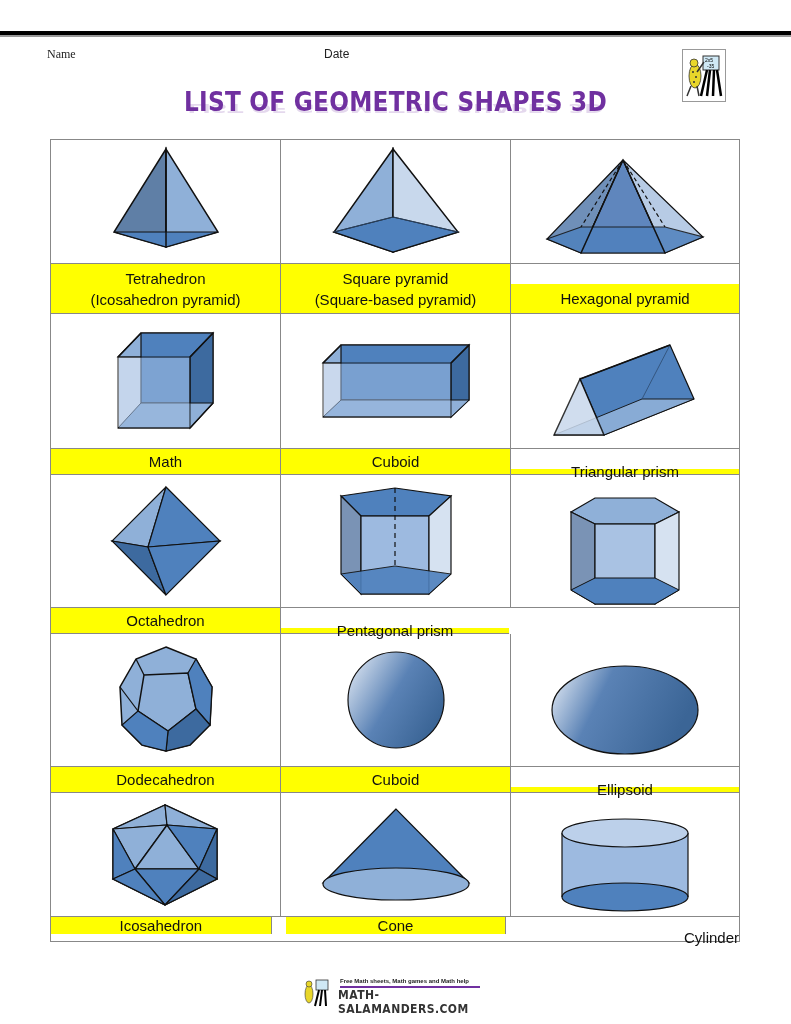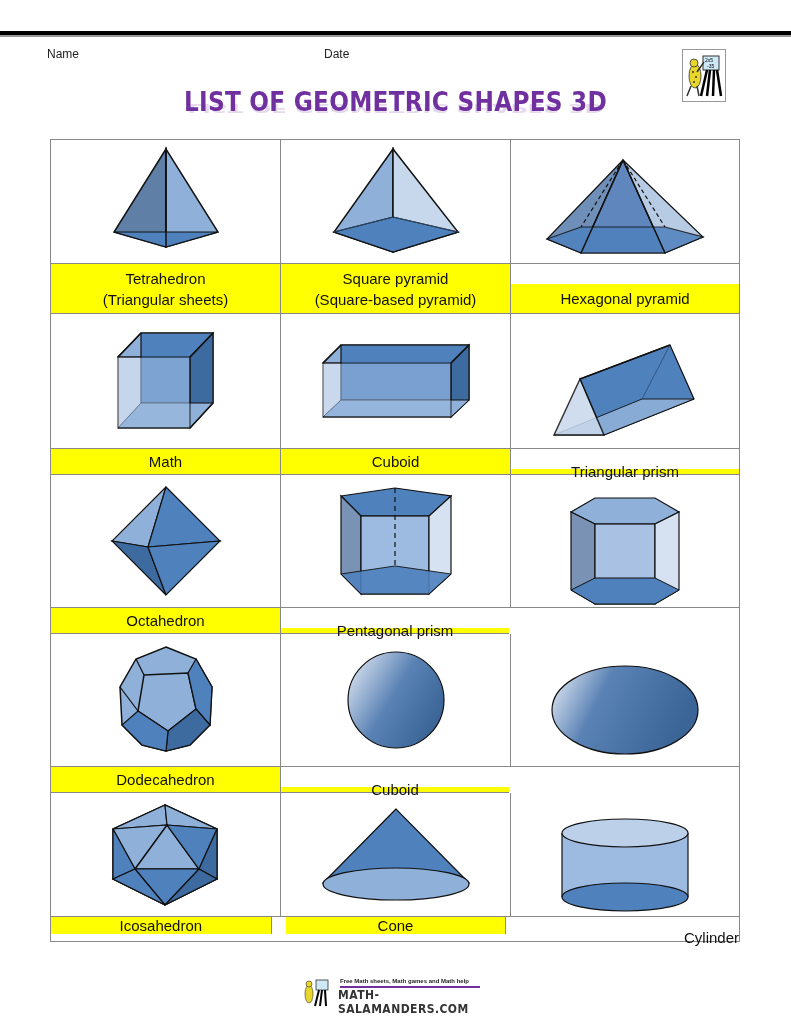--- a/index.html
+++ b/index.html
@@ -18,21 +18,21 @@
   svg { display:block; }
   .footer { position:absolute; left:300px; top:978px; width:200px; height:30px; }
   .footer-tag { position:absolute; left:40px; top:0; font-size:6px; color:#222; font-weight:bold; }
   .footer-line { position:absolute; left:40px; top:8px; width:140px; height:2px; background:#7030a0; }
   .footer-site { position:absolute; left:38px; top:10px; font-size:12px; font-weight:bold; color:#333; letter-spacing:0.5px; font-family:"DejaVu Sans", sans-serif; transform:scaleX(0.9); transform-origin:left; }
 </style>
 </head>
 <body>
 
 <div class="top-rule"></div>
-<div class="field-label" style="left:47px;">Name</div>
+<div class="field-label" style="left:47px;font-family:Liberation Serif, serif;">Name</div>
 <div class="field-label" style="left:324px;">Date</div>
 
 <div class="logo-box">
   <svg width="42" height="51" viewBox="0 0 42 51">
     <rect x="20" y="6" width="16" height="14" fill="#cfe8f5" stroke="#333" stroke-width="1"></rect>
     <text x="22" y="12" font-size="5" fill="#000" font-family="Liberation Sans, sans-serif">2x5</text>
     <text x="24" y="18" font-size="5" fill="#000" font-family="Liberation Sans, sans-serif">-35</text>
     <path d="M24 20 L18 46 M27 20 L24 46 M31 20 L30 46 M34 20 L38 46" stroke="#000" stroke-width="2.5"></path>
     <ellipse cx="12" cy="26" rx="6" ry="12" fill="#e8d62a" stroke="#333" stroke-width="0.8"></ellipse>
     <circle cx="11" cy="13" r="4" fill="#e8d62a" stroke="#333" stroke-width="0.8"></circle>
@@ -77,21 +77,21 @@
         <line x1="78" y1="3" x2="120" y2="70" stroke="#111" stroke-width="1.2" stroke-dasharray="4,3"></line>
         <line x1="78" y1="3" x2="36" y2="96" stroke="#111" stroke-width="1.5"></line>
         <line x1="78" y1="3" x2="120" y2="96" stroke="#111" stroke-width="1.5"></line>
       </svg>
     </div>
   </div>
 
   <div class="row" style="top:124px; height:50px;">
     <div class="cell label-cell">
       <span>Tetrahedron</span>
-      <span>(Triangular sheets)</span>
+      <span>(Icosahedron pyramid)</span>
     </div>
     <div class="cell label-cell">
       <span>Square pyramid</span>
       <span>(Square-based pyramid)</span>
     </div>
     <div class="cell label-cell">
       <span>Hexagonal pyramid</span>
     </div>
   </div>
 
@@ -218,20 +218,23 @@
       </svg>
     </div>
   </div>
 
   <div class="row" style="top:627px; height:26px;">
     <div class="cell label-cell">
         <span>Dodecahedron</span>
       </div>
     <div class="cell label-cell">
         <span>Cuboid</span>
+      </div>
+    <div class="cell label-cell">
+        <span>Ellipsoid</span>
       </div>
   </div>
 
   <div class="row" style="top:653px; height:124px;">
     <div class="cell img-cell">
       <svg width="110" height="104" viewBox="0 0 110 104">
         <polygon points="54,2 106,26 106,76 54,102 2,76 2,26" fill="#4f81bd" stroke="#111" stroke-width="1.5"></polygon>
         <polygon points="54,2 2,26 56,22" fill="#8fb0d8" stroke="#111" stroke-width="1.2"></polygon>
         <polygon points="54,2 56,22 106,26" fill="#8fb0d8" stroke="#111" stroke-width="1.2"></polygon>
         <polygon points="2,26 56,22 24,66" fill="#8fb0d8" stroke="#111" stroke-width="1.2"></polygon>

